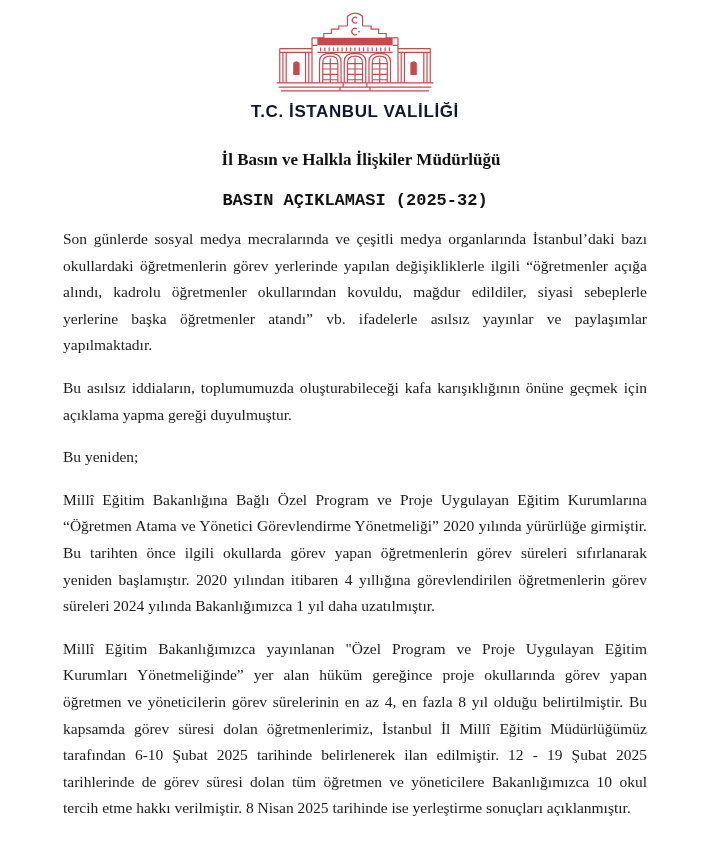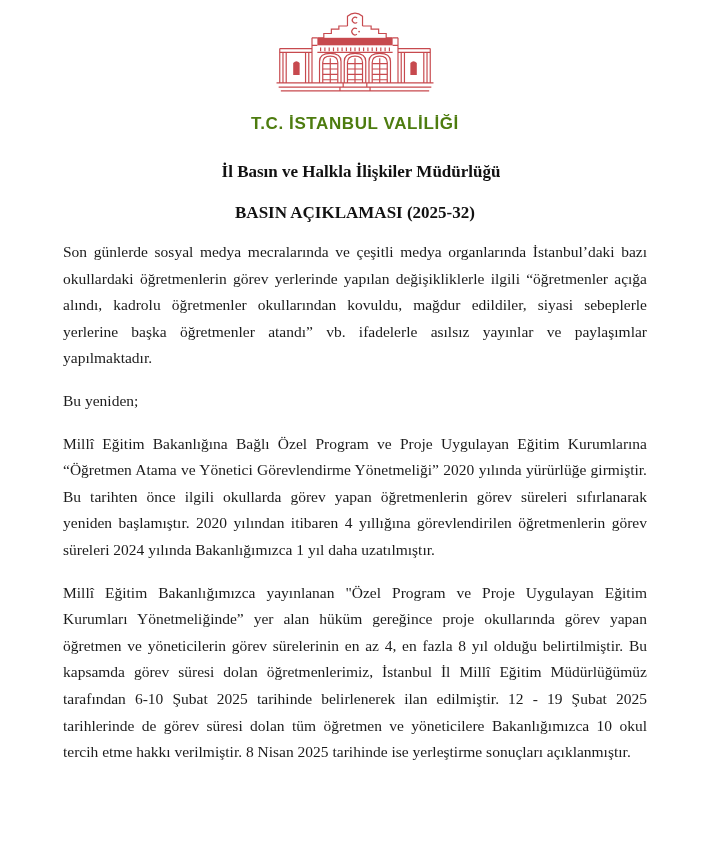--- a/index.html
+++ b/index.html
@@ -19,41 +19,42 @@
   }
   .logo-block {
     padding-top: 12px;
     text-align: center;
   }
   .logo-block svg {
     display: block;
     margin: 0 auto;
   }
   .logo-caption {
-    margin-top: 16px;
+    margin-top: 4px;
     font-family: "Liberation Sans", sans-serif;
     font-weight: 700;
     font-size: 17px;
     letter-spacing: 0.6px;
-    color: #4d7c0f;
+    color: #0f172a;
   }
   .dept-title {
     margin-top: 28px;
     text-align: center;
     font-weight: 700;
     font-size: 17px;
     color: #111111;
     padding-left: 12px;
   }
   .release-title {
     margin-top: 21px;
     text-align: center;
     font-weight: 700;
     font-size: 17px;
     color: #111111;
+    font-family: Liberation Mono, monospace;
   }
   .body-text {
     padding: 0 63px;
     margin-top: 2px;
   }
   .body-text p {
     margin: 16px 0;
     font-size: 15.5px;
     line-height: 26.6px;
     text-align: justify;
@@ -117,18 +118,19 @@
     </svg>
     <div class="logo-caption">T.C. İSTANBUL VALİLİĞİ</div>
   </div>
 
   <div class="dept-title">İl Basın ve Halkla İlişkiler Müdürlüğü</div>
 
   <div class="release-title">BASIN AÇIKLAMASI (2025-32)</div>
 
   <div class="body-text">
     <p>Son günlerde sosyal medya mecralarında ve çeşitli medya organlarında İstanbul’daki bazı okullardaki öğretmenlerin görev yerlerinde yapılan değişikliklerle ilgili “öğretmenler açığa alındı, kadrolu öğretmenler okullarından kovuldu, mağdur edildiler, siyasi sebeplerle yerlerine başka öğretmenler atandı” vb. ifadelerle asılsız yayınlar ve paylaşımlar yapılmaktadır.</p>
+    <p>Bu asılsız iddiaların, toplumumuzda oluşturabileceği kafa karışıklığının önüne geçmek için açıklama yapma gereği duyulmuştur.</p>
     <p>Bu yeniden;</p>
     <p>Millî Eğitim Bakanlığına Bağlı Özel Program ve Proje Uygulayan Eğitim Kurumlarına “Öğretmen Atama ve Yönetici Görevlendirme Yönetmeliği” 2020 yılında yürürlüğe girmiştir. Bu tarihten önce ilgili okullarda görev yapan öğretmenlerin görev süreleri sıfırlanarak yeniden başlamıştır. 2020 yılından itibaren 4 yıllığına görevlendirilen öğretmenlerin görev süreleri 2024 yılında Bakanlığımızca 1 yıl daha uzatılmıştır.</p>
     <p>Millî Eğitim Bakanlığımızca yayınlanan "Özel Program ve Proje Uygulayan Eğitim Kurumları Yönetmeliğinde” yer alan hüküm gereğince proje okullarında görev yapan öğretmen ve yöneticilerin görev sürelerinin en az 4, en fazla 8 yıl olduğu belirtilmiştir. Bu kapsamda görev süresi dolan öğretmenlerimiz, İstanbul İl Millî Eğitim Müdürlüğümüz tarafından 6-10 Şubat 2025 tarihinde belirlenerek ilan edilmiştir. 12 - 19 Şubat 2025 tarihlerinde de görev süresi dolan tüm öğretmen ve yöneticilere Bakanlığımızca 10 okul tercih etme hakkı verilmiştir. 8 Nisan 2025 tarihinde ise yerleştirme sonuçları açıklanmıştır.</p>
   </div>
 
 </div>
 
 </body></html>

